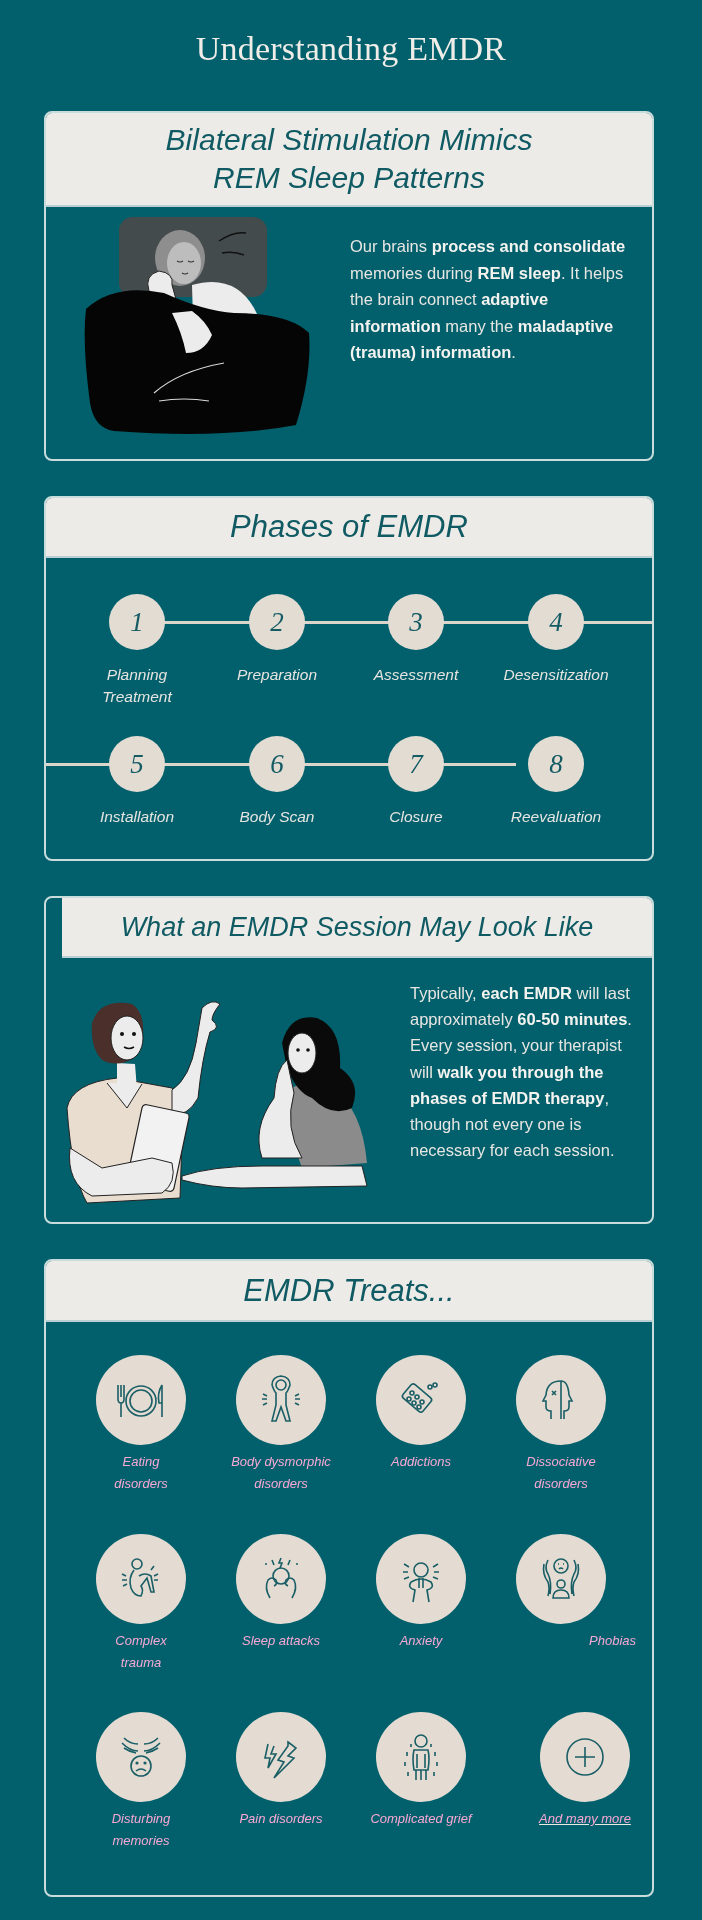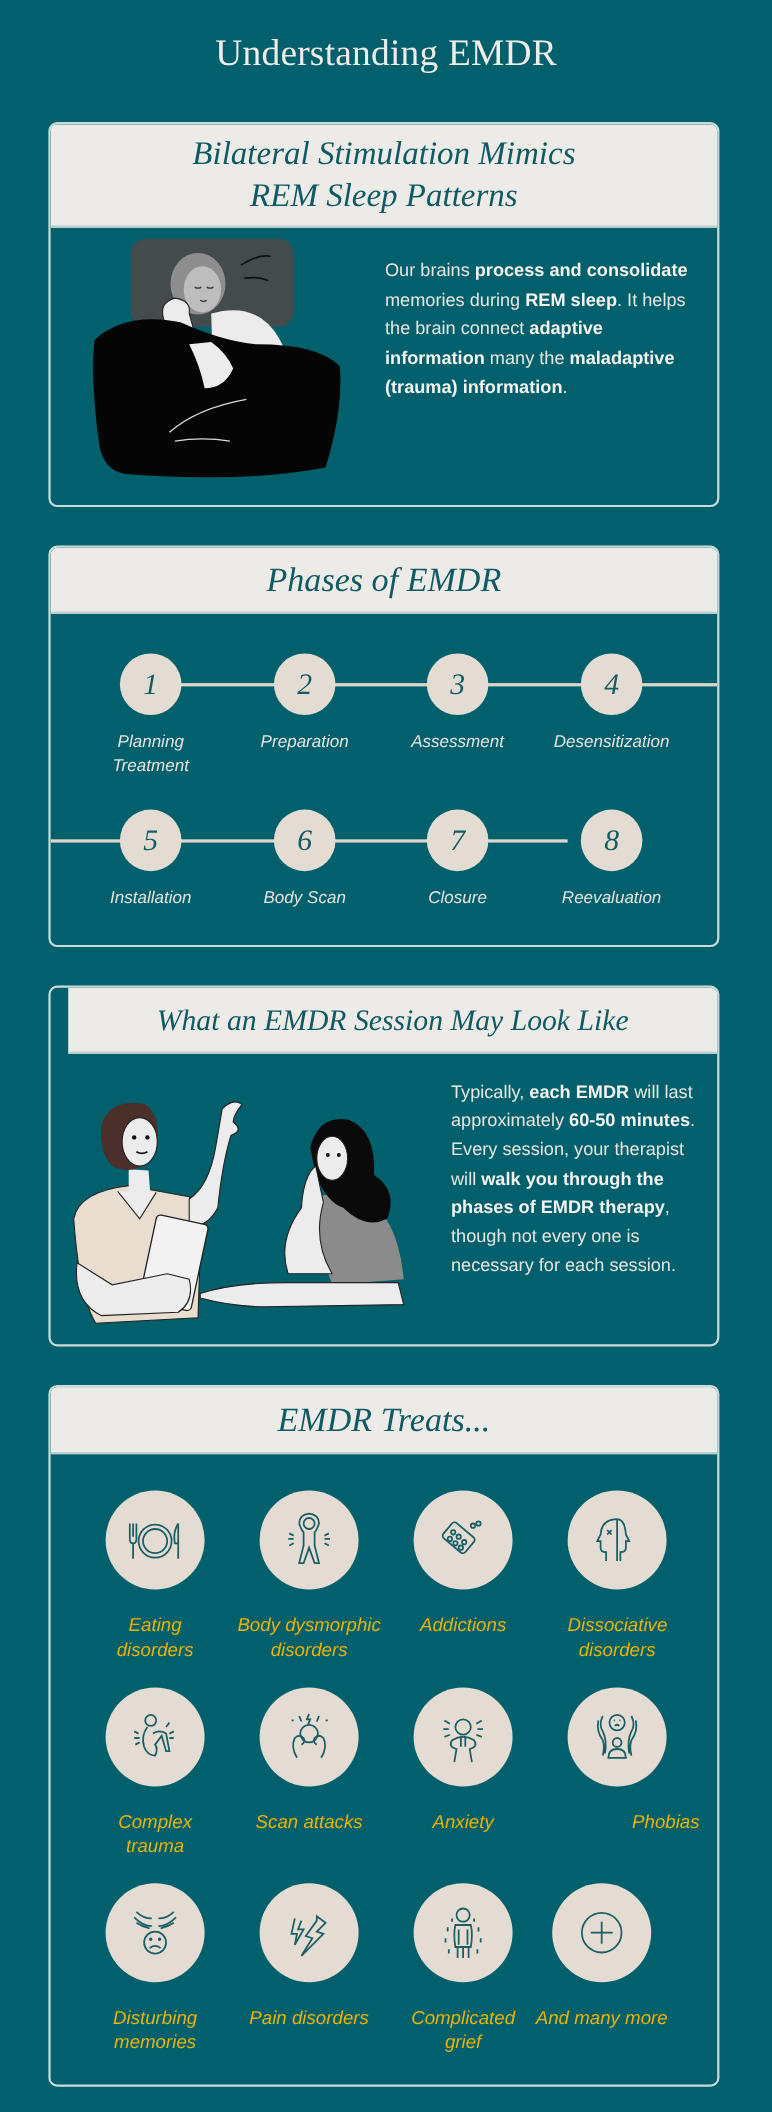--- a/index.html
+++ b/index.html
@@ -12,21 +12,21 @@
     color: #f0ede8; letter-spacing: 0.2px;
   }
 
   .card {
     position: absolute; left: 44px; width: 610px;
     border: 2px solid #c9dcdc; border-radius: 8px; overflow: hidden;
     background: #01606c;
   }
   .card-header {
     background: #edebe7; color: #0f5a63; text-align: center;
-    font-family: Liberation Serif, serif; font-style: italic;
+    font-family: Liberation Sans, sans-serif; font-style: italic;
     display: flex; align-items: center; justify-content: center; flex-direction: column;
     border-bottom: 2px solid #b9cfd1;
   }
   .card-header .h-line { display: block; }
 
   
   #card-rem { top: 111px; height: 350px; }
   #card-rem .card-header { height: 94px; font-size: 30px; line-height: 38px; }
   .rem-illus { position: absolute; left: 28px; top: 100px; width: 240px; height: 230px; }
   .rem-text {
@@ -66,21 +66,21 @@
   #card-treats .card-header { height: 61px; font-size: 31px; }
   .treat {
     position: absolute; width: 150px; text-align: center;
   }
   .treat-circle {
     width: 90px; height: 90px; border-radius: 50%; background: #e4dcd2;
     margin: 0 auto; display: flex; align-items: center; justify-content: center;
   }
   .treat-circle svg { width: 62px; height: 62px; }
   .treat-label {
-    margin-top: 22px; font-style: italic; font-size: 17px; line-height: 22px; color: #eab308;
+    margin-top: 6px; font-style: italic; font-size: 13px; line-height: 22px; color: #f9a8d4;
   }
 </style>
 </head>
 <body>
 
 <h1 class="page-title">Understanding EMDR</h1>
 
 <section class="card" id="card-rem">
   <div class="card-header">
     <span class="h-line">Bilateral Stimulation Mimics</span>
@@ -244,21 +244,21 @@
     <div class="treat-label" style="padding:0 36px;">Complex trauma</div>
   </div>
   <div class="treat" style="left:160px; top:273px;">
     <div class="treat-circle">
       <svg viewBox="0 0 62 62" fill="none" stroke="#1a5e66" stroke-width="1.6">
         <circle cx="31" cy="28" r="8"></circle>
         <path d="M20 50 q-6 -10 -2 -18 q4 -4 8 0 q2 4 -2 6 M42 50 q6 -10 2 -18 q-4 -4 -8 0 q-2 4 2 6"></path>
         <path d="M31 10 l-2 5 h3 l-2 5 M22 12 l2 5 M40 12 l-2 5 M15 16 h2 M46 16 h2"></path>
       </svg>
     </div>
-    <div class="treat-label">Scan attacks</div>
+    <div class="treat-label">Sleep attacks</div>
   </div>
   <div class="treat" style="left:300px; top:273px;">
     <div class="treat-circle">
       <svg viewBox="0 0 62 62" fill="none" stroke="#1a5e66" stroke-width="1.6">
         <circle cx="31" cy="22" r="7"></circle>
         <path d="M21 34 q10 -6 20 0 q4 6 -4 8 l2 12 M21 34 q-4 6 4 8 l-2 12 M29 30 v10 M33 30 v10"></path>
         <path d="M14 16 l5 3 M13 24 h5 M14 31 l5 -2 M48 16 l-5 3 M49 24 h-5 M48 31 l-5 -2"></path>
       </svg>
     </div>
     <div class="treat-label">Anxiety</div>
@@ -300,21 +300,21 @@
   <div class="treat" style="left:300px; top:451px;">
     <div class="treat-circle">
       <svg viewBox="0 0 62 62" fill="none" stroke="#1a5e66" stroke-width="1.6">
         <circle cx="31" cy="15" r="6"></circle>
         <path d="M24 24 h14 q2 8 0 20 h-14 q-2 -12 0 -20 Z M26 44 v10 M36 44 v10 M31 44 v10 M27 28 v14 M35 28 v14"></path>
         <path d="M17 26 v4 M15 36 v4 M18 46 v4 M45 26 v4 M47 36 v4 M44 46 v4 M21 18 v3 M41 18 v3"></path>
       </svg>
     </div>
     <div class="treat-label" style="padding:0 20px;">Complicated grief</div>
   </div>
-  <div class="treat" style="left:426px; top:451px;">
+  <div class="treat" style="left:464px; top:451px;text-decoration:underline;">
     <div class="treat-circle">
       <svg viewBox="0 0 62 62" fill="none" stroke="#1a5e66" stroke-width="1.6">
         <circle cx="31" cy="31" r="18"></circle>
         <path d="M31 21 v20 M21 31 h20"></path>
       </svg>
     </div>
     <div class="treat-label">And many more</div>
   </div>
 </section>
 

